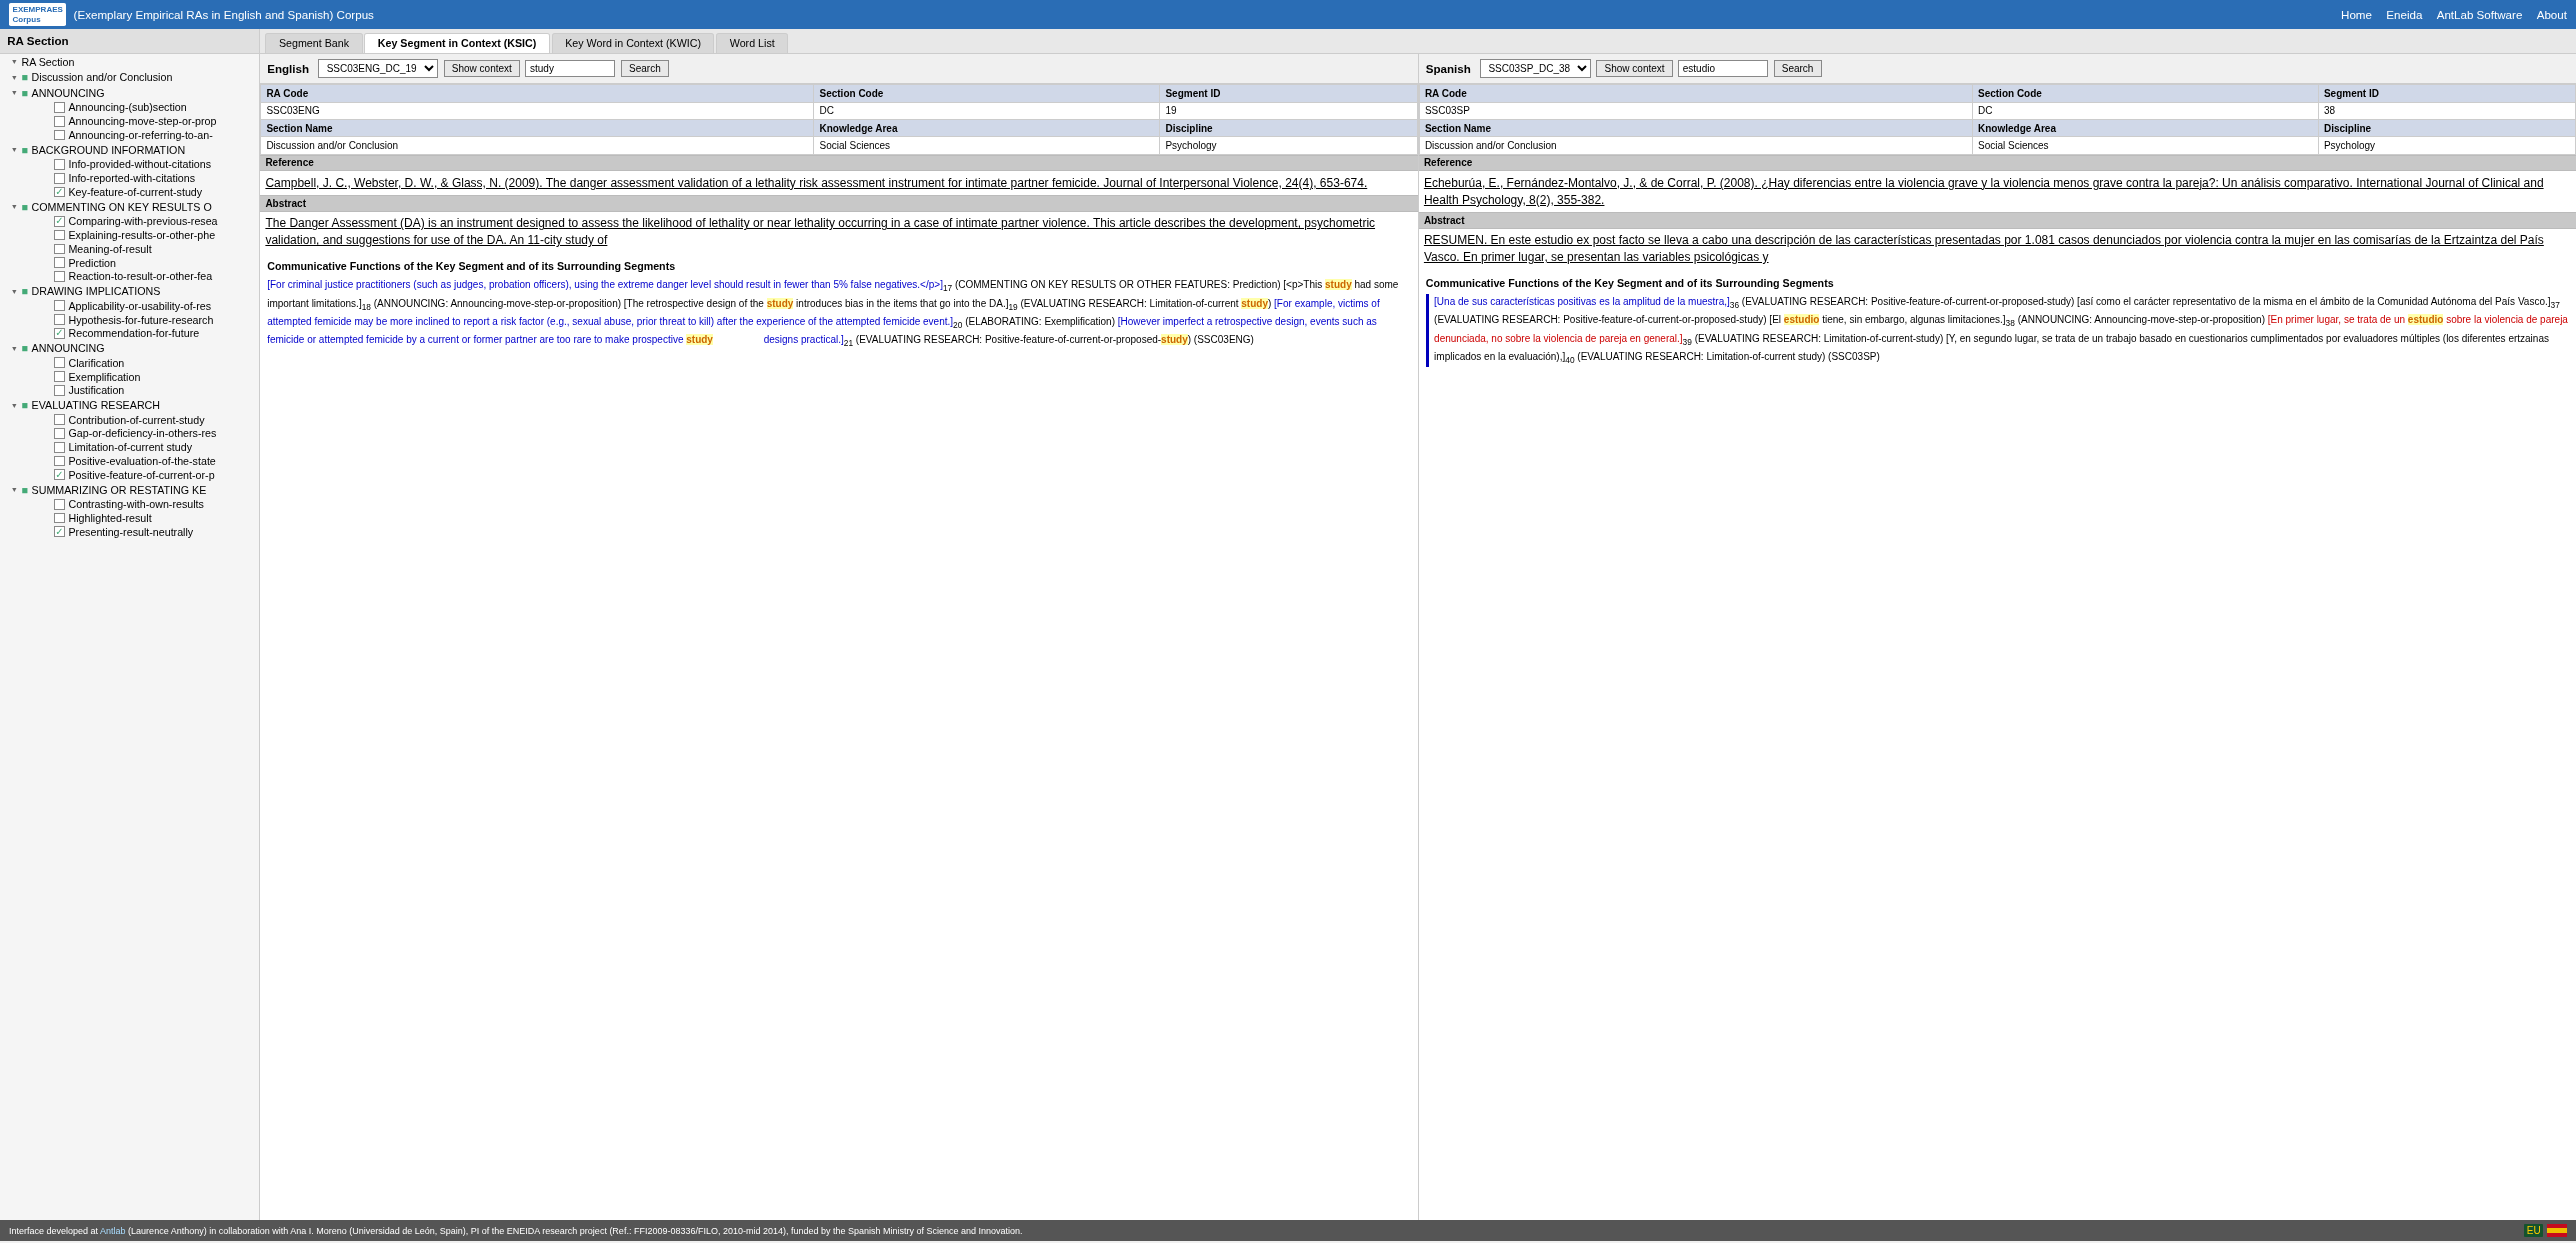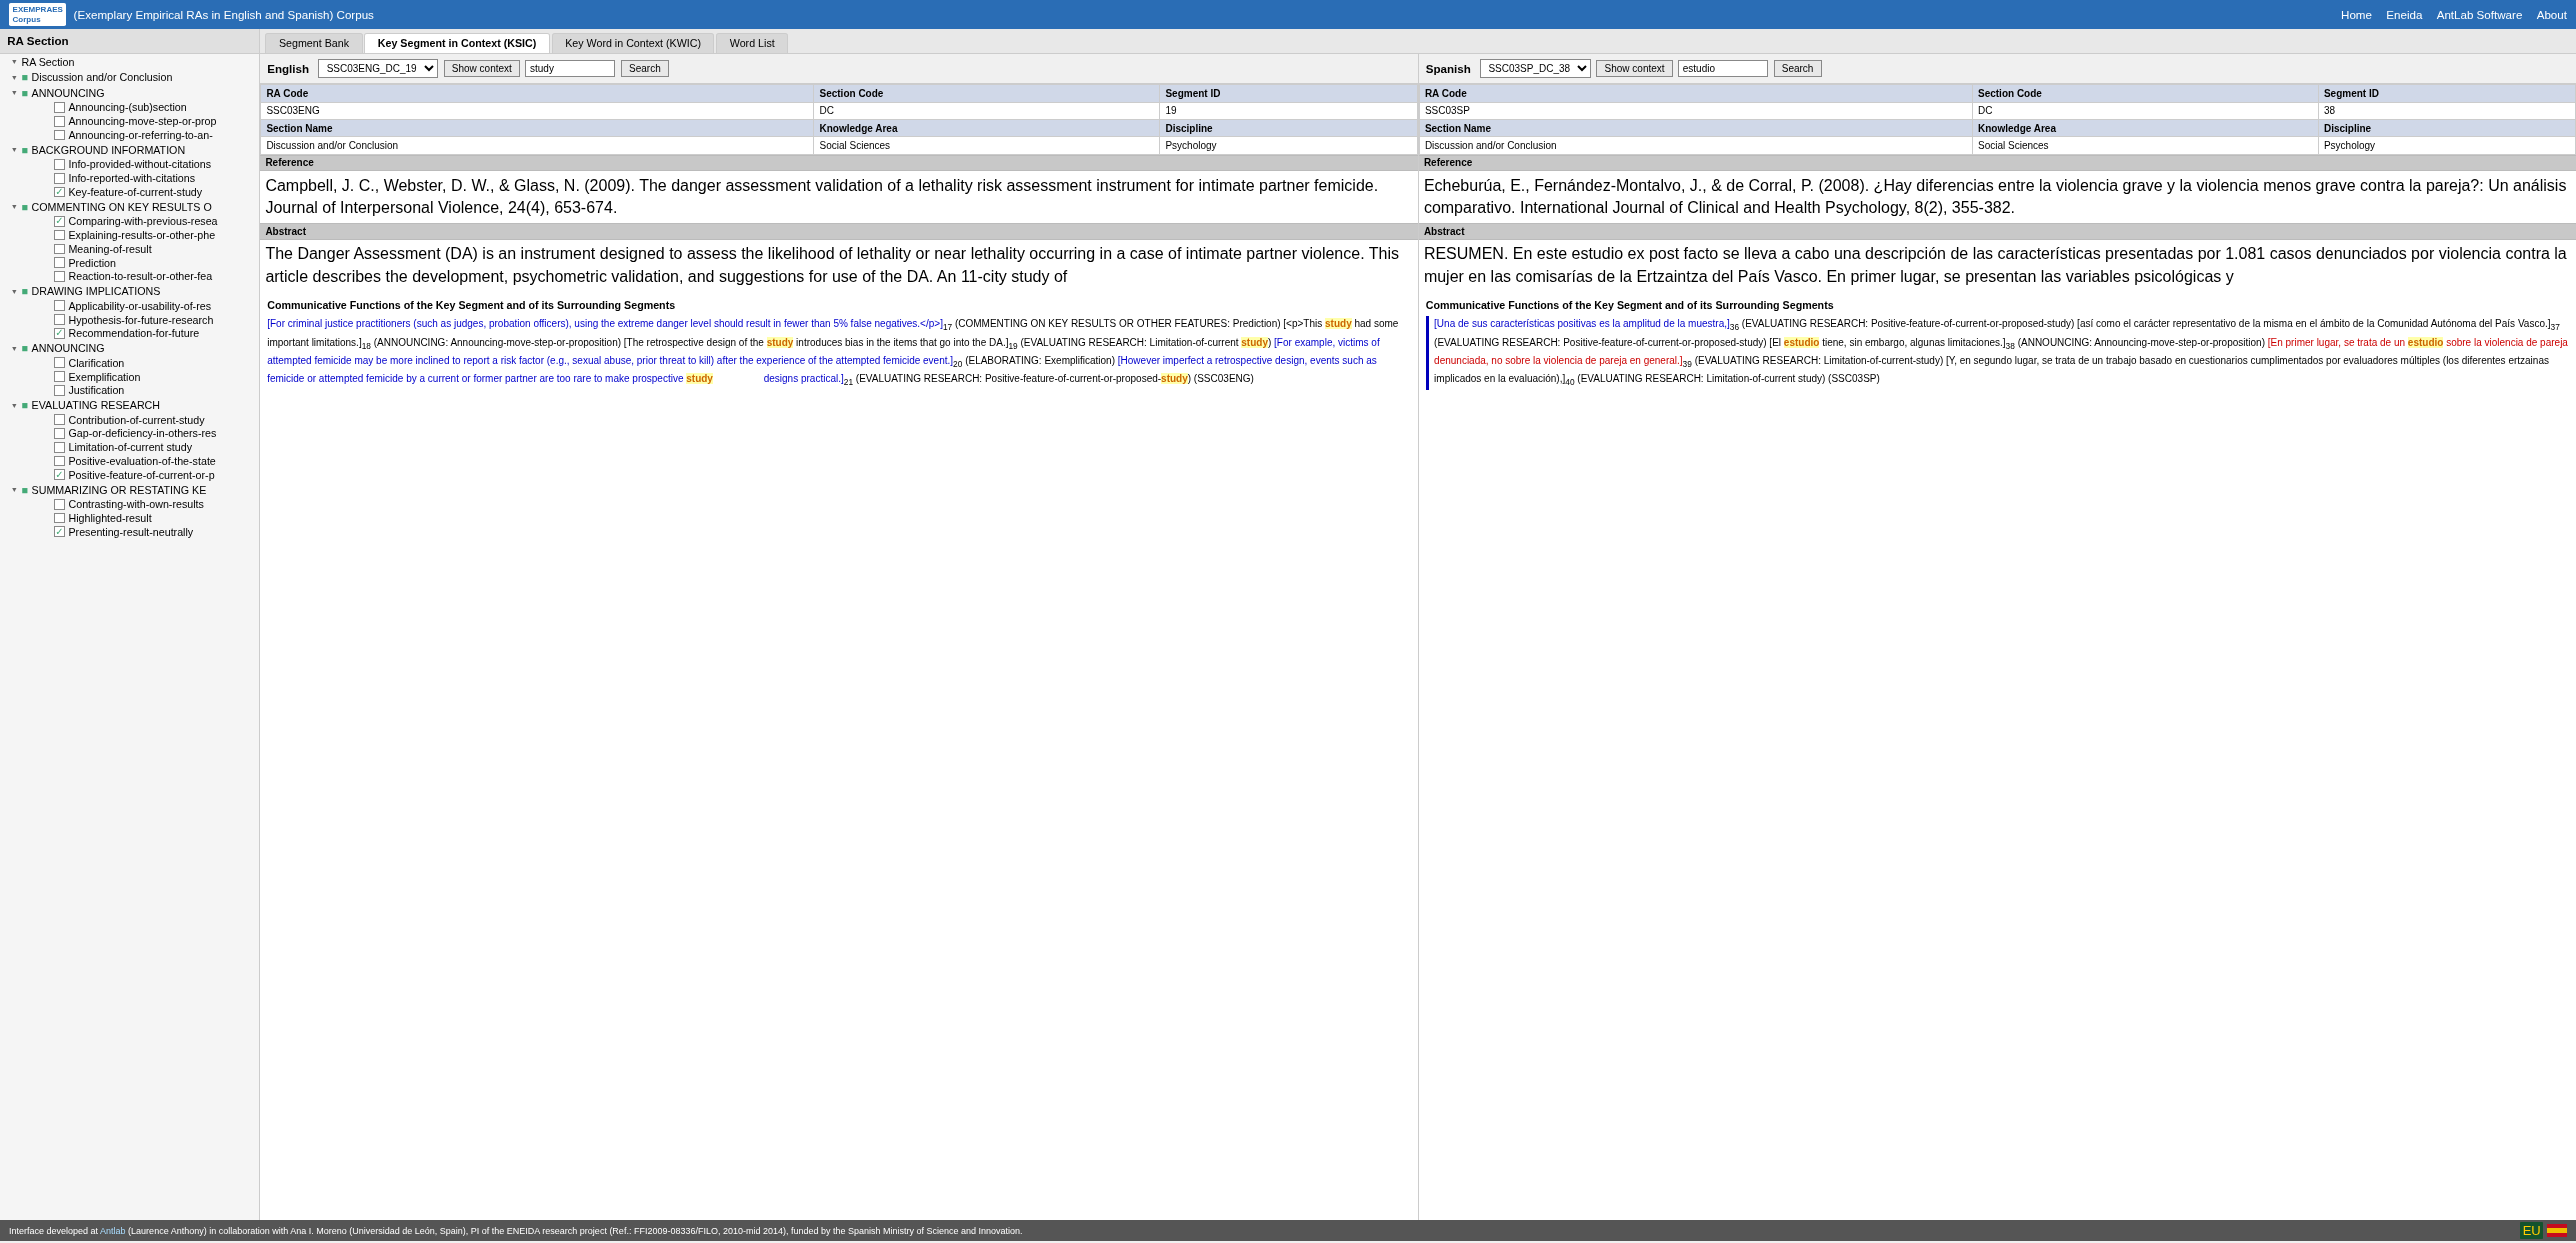--- a/index.html
+++ b/index.html
@@ -222,25 +222,26 @@
       background: #c8c8c8;
       padding: 1.8px 5.4px;
       font-weight: bold;
       font-size: 10px;
       border-top: 0.9px solid #bbb;
       border-bottom: 0.9px solid #bbb;
     }
 
     .section-content {
       padding: 3.6px 5.4px;
-      font-size: 16px;
+      font-size: 12px;
       background: white;
       line-height: 1.4;
       max-height: 72px;
       overflow-y: auto;
+      text-decoration: underline;
     }
 
     
     .comm-functions-area {
       flex: 1;
       overflow-y: auto;
       padding: 7.2px 7.2px;
       background: white;
     }
 
@@ -269,21 +270,21 @@
     #footer a { color: #adf; text-decoration: none; }
 
     .flag-icons {
       display: flex;
       gap: 3.6px;
       align-items: center;
     }
     .flag-eu {
       background: #14532d;
       color: #ffcc00;
-      font-size: 13px;
+      font-size: 10px;
       padding: 0.9px 2.7px;
       border-radius: 0.9px;
     }
     .flag-es {
       width: 20px;
       height: 12.5px;
       background: linear-gradient(to bottom, #c60b1e 30%, #f1bf00 30%, #f1bf00 70%, #c60b1e 70%);
       display: inline-block;
     }
 

